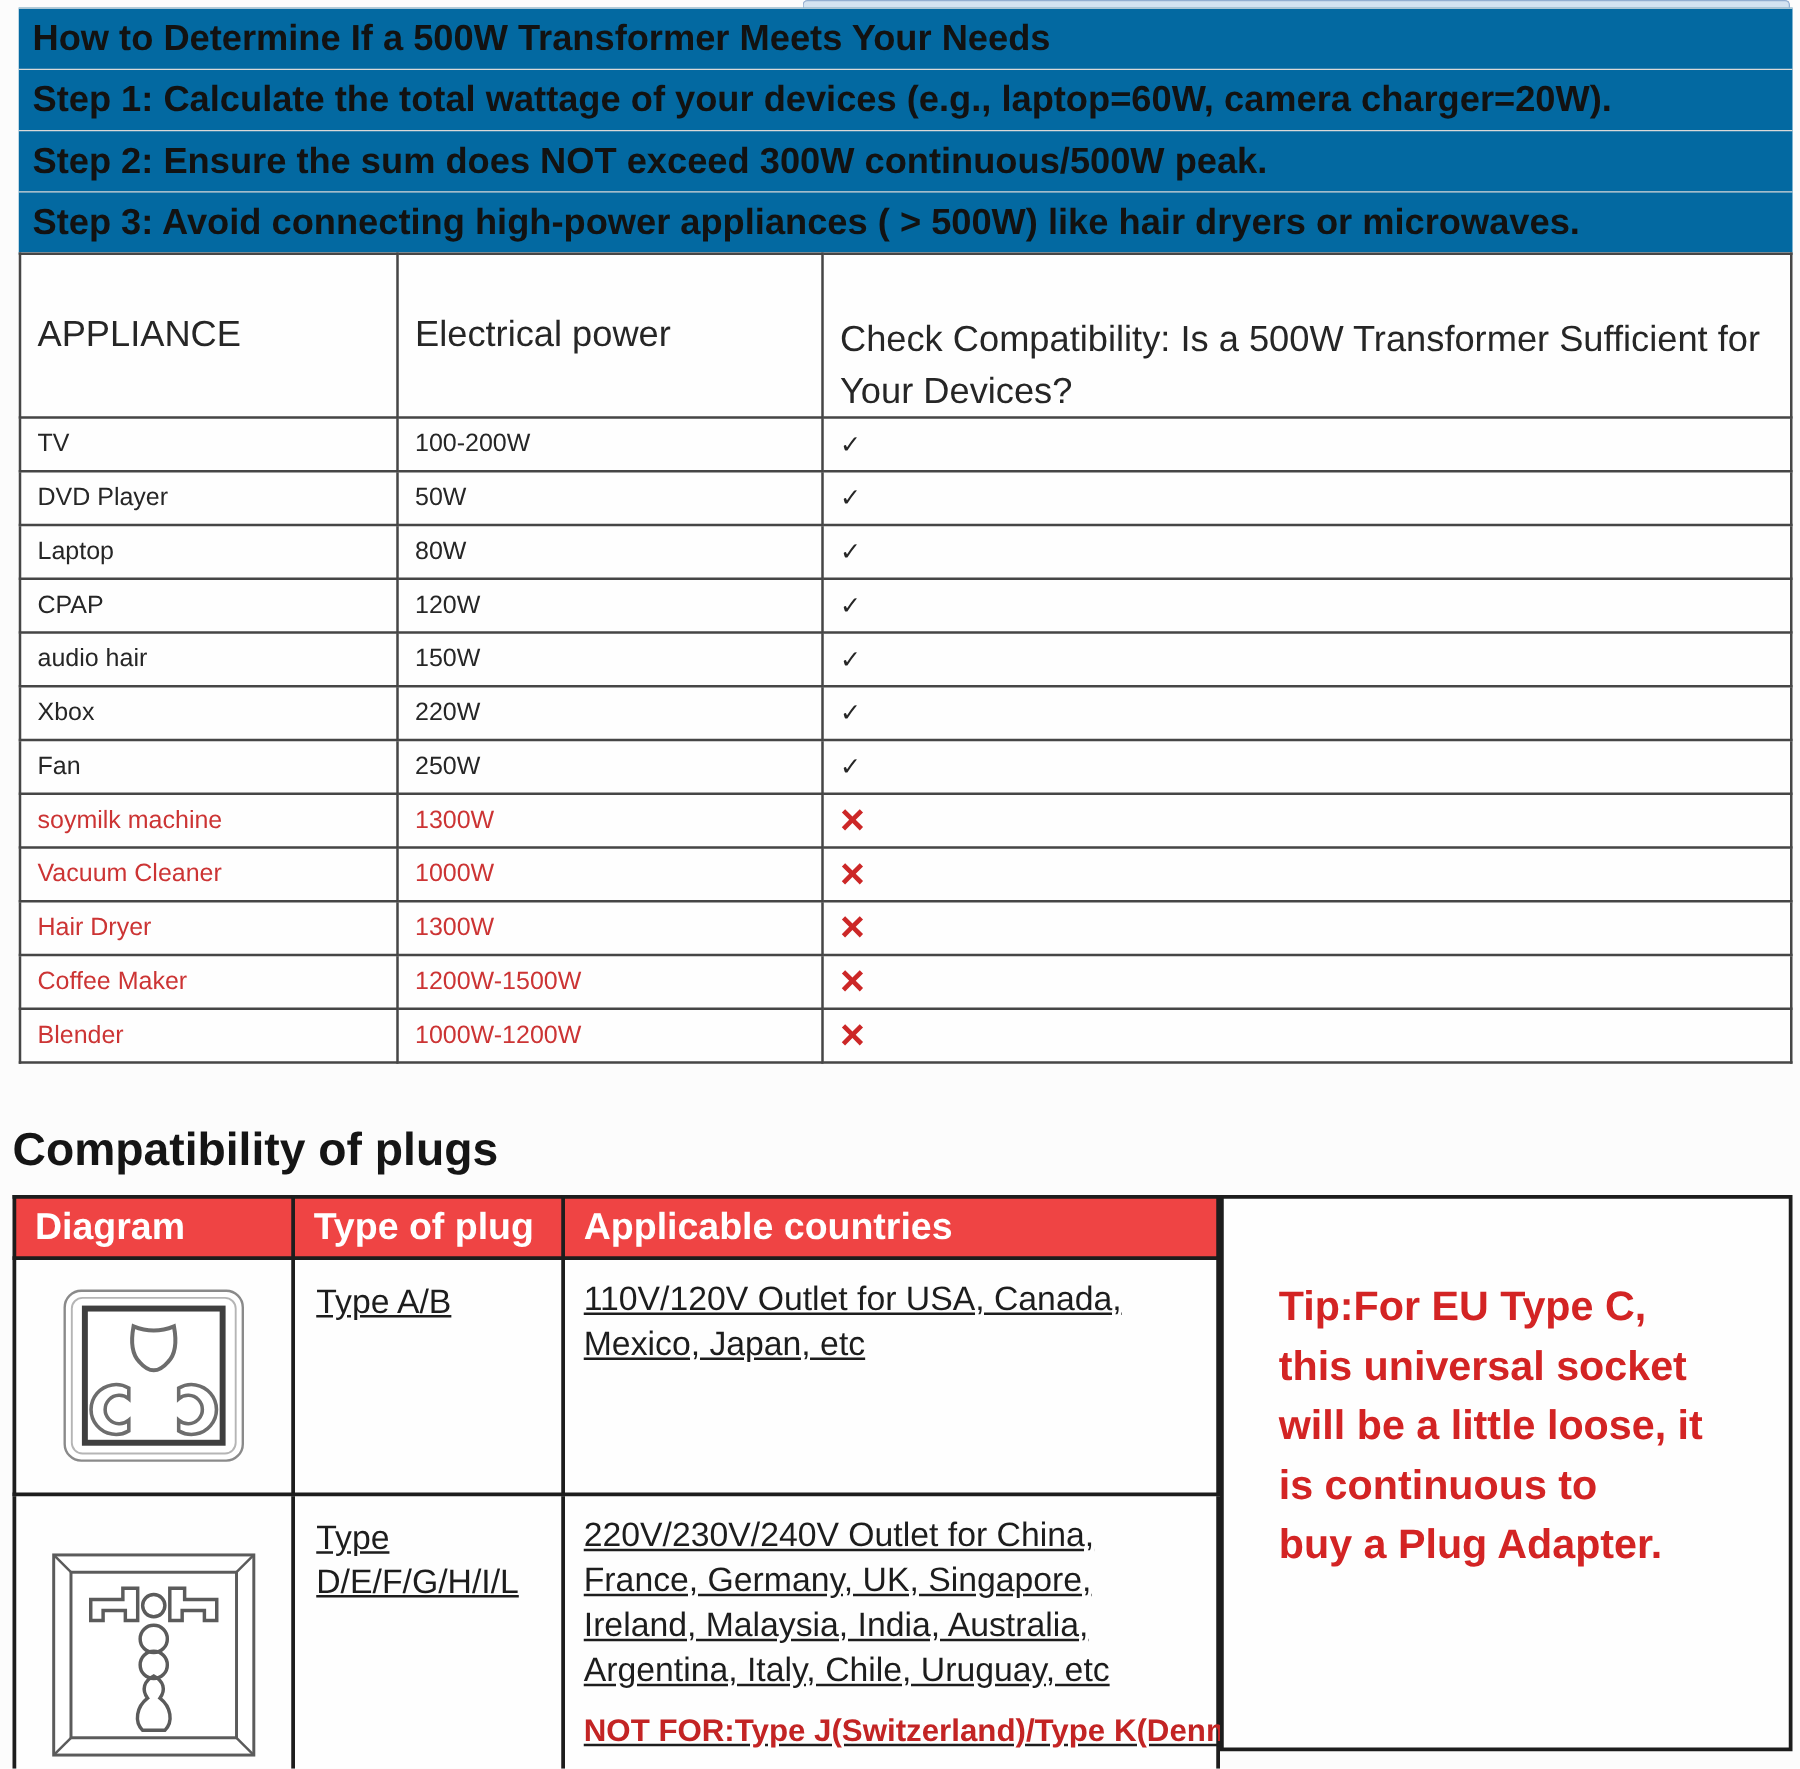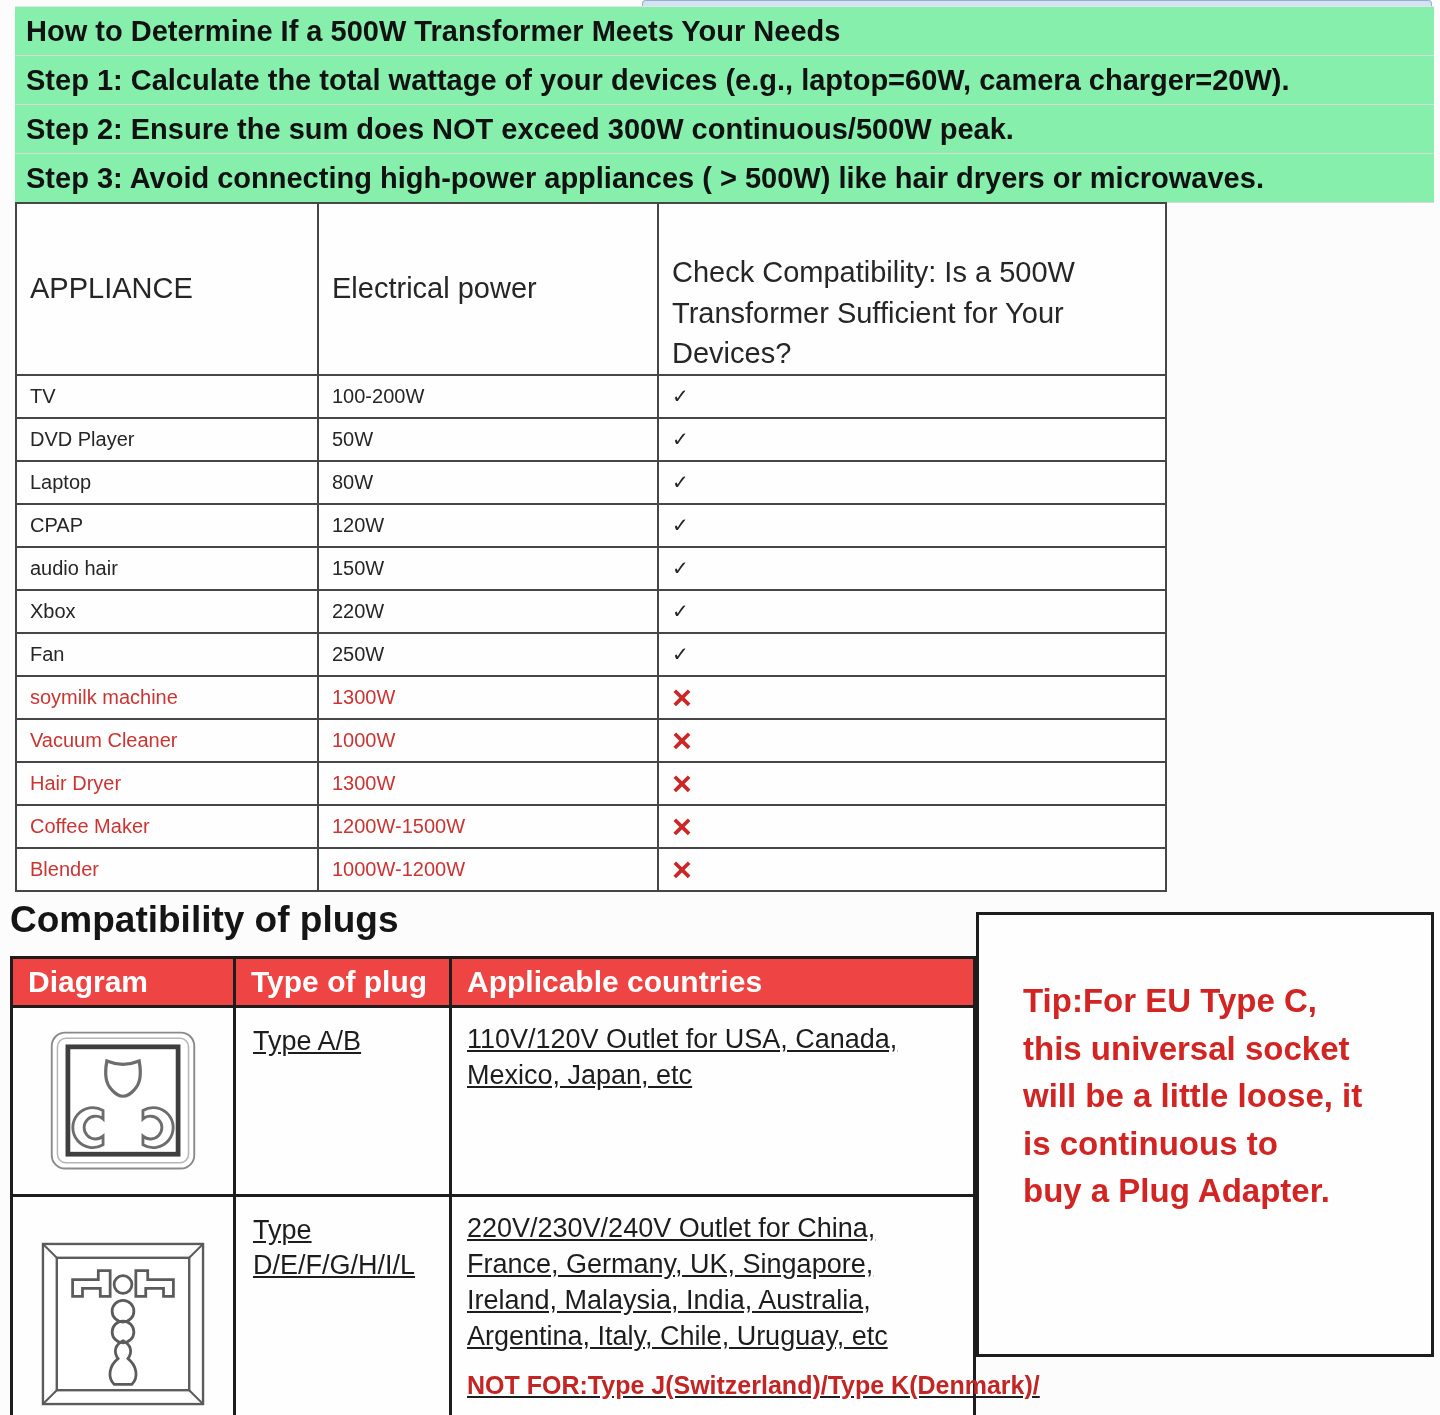--- a/index.html
+++ b/index.html
@@ -11,30 +11,30 @@
   }
   
   .top-strip {
     position:absolute; left:642px; top:0; width:788px; height:9px;
     background:#d4e3f1; border:1px solid #93aed0; border-bottom:none;
     border-radius:4px 4px 0 0;
   }
   
   .intro {
     position:absolute; left:15px; top:6px; width:1419px;
-    border-top:1px solid #e4e4e4; background:#86efac;
+    border-top:1px solid #e4e4e4; background:#0369a1;
   }
   .intro-row {
     height:48px; display:flex; align-items:center;
     padding-left:11px; border-bottom:1px solid #d9d9d9;
     font-weight:bold; font-size:29px; color:#121212; white-space:nowrap;
   }
   
   .app-table {
-    position:absolute; left:15px; top:202px; width:1152px;
+    position:absolute; left:15px; top:202px; width:1419px;
     border-collapse:collapse; table-layout:fixed; background:#fefefe;
   }
   .app-table th, .app-table td {
     border:2px solid #464646; font-weight:normal; text-align:left;
     padding:0 6px 0 13px; overflow:hidden;
   }
   .app-table th { height:84px; font-size:29px; color:#262626; vertical-align:middle; }
   .app-table td { height:41px; font-size:20px; color:#262626; vertical-align:middle; white-space:nowrap; }
   .h3wrap { max-width:742px; line-height:1.4;margin-top:48px; }
   .col-appliance { width:302px; }
@@ -67,21 +67,21 @@
   .diagram-cell { text-align:center; vertical-align:middle !important; }
   .type-cell { padding:16px 4px 0 17px; line-height:1.3; }
   .countries-cell { padding:14px 6px 0 15px; line-height:1.33; }
   .notfor {
     color:#c32424; font-weight:bold; font-size:25px;
     margin-top:12px; white-space:nowrap; line-height:1.45;
   }
   .notfor-2 { text-align:center; white-space:nowrap; }
   
   .tip-box {
-    position:absolute; left:976px; top:912px; width:458px; height:445px;
+    position:absolute; left:976px; top:956px; width:458px; height:445px;
     box-sizing:border-box; border:3px solid #1d1d1d; background:#fefefe;
   }
   .tip-text {
     margin:62px 0 0 44px; color:#d32424; font-weight:bold;
     font-size:33px; line-height:1.44; white-space:nowrap;
   }
   .socket-svg { display:inline-block; vertical-align:middle; }
 </style>
 </head>
 <body>

